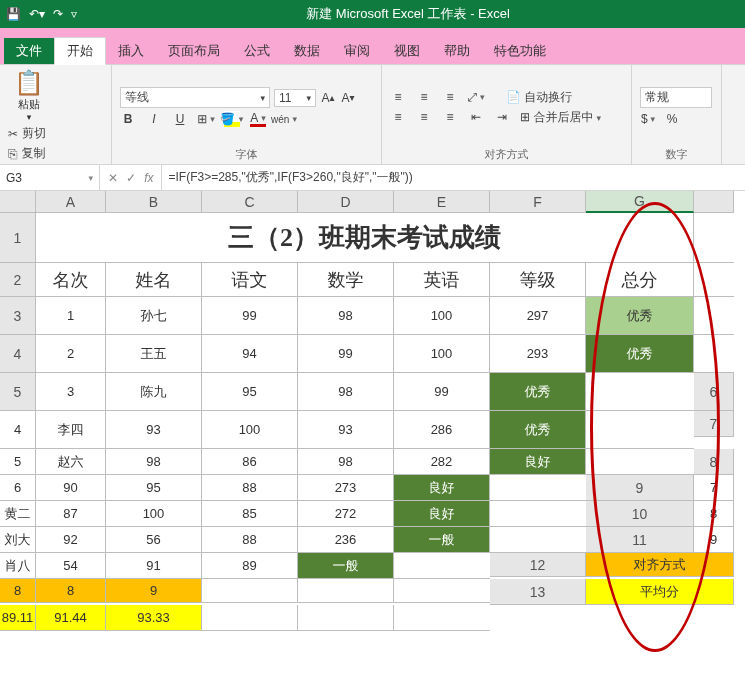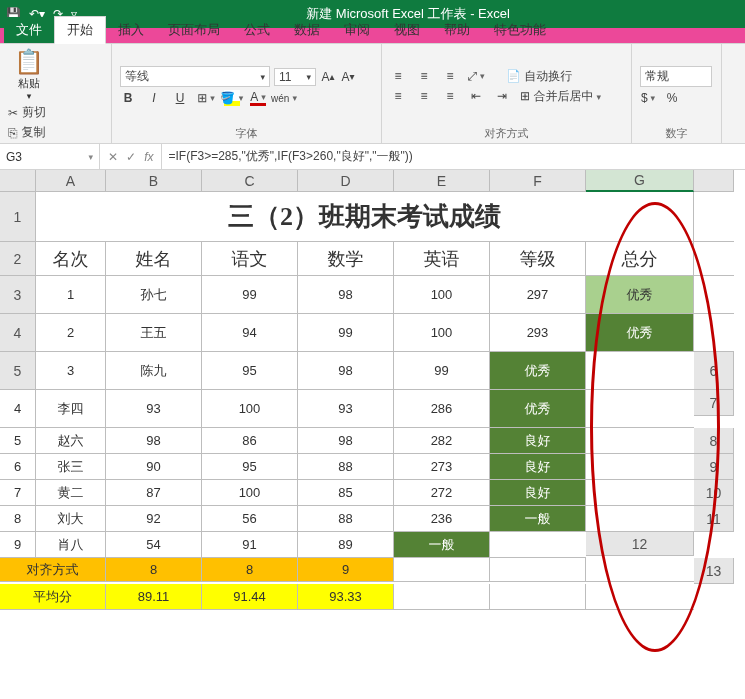--- a/index.html
+++ b/index.html
@@ -1,20 +1,20 @@
 <!DOCTYPE html>
 <html><head>
 <meta charset="utf-8">
 <style>
 *{box-sizing:border-box;margin:0;padding:0;font-family:"Microsoft YaHei",sans-serif}
 body{background:#fff;width:745px;height:699px;overflow:hidden;font-size:13px;color:#333}
 .titlebar{height:28px;background:#0f7b3f;color:#fff;display:flex;align-items:center;padding:0 6px;font-size:12px}
 .titlebar .qat{display:flex;gap:8px;align-items:center}
 .titlebar .title{flex:1;text-align:center;font-size:13px}
-.tabs{height:16px;background:#ec4899;border-bottom:1px solid #d4d4d4;display:flex;align-items:end;padding-left:4px;font-size:13px}
+.tabs{height:37px;background:#f9a8d4;border-bottom:1px solid #d4d4d4;display:flex;align-items:end;padding-left:4px;font-size:13px}
 .tab{padding:4px 12px;cursor:pointer}
 .tab.file{background:#0f7b3f;color:#fff}
 .tab.active{border:1px solid #d4d4d4;border-bottom:1px solid #fff;margin-bottom:-1px;background:#fff}
 .ribbon{height:100px;background:#f3f3f3;border-bottom:1px solid #d4d4d4;display:flex;overflow:hidden}
 .rgroup{border-right:1px solid #d4d4d4;padding:4px 8px 2px;display:flex;flex-direction:column;justify-content:space-between;position:relative}
 .rgroup .label{text-align:center;font-size:11px;color:#666;padding-top:2px}
 .rgroup .row{display:flex;align-items:center;gap:4px;font-size:12px;color:#444}
 .rgroup .content{flex:1;display:flex;flex-direction:column;justify-content:center;gap:3px}
 .clipboard{display:flex;gap:6px}
 .clipboard .paste{display:flex;flex-direction:column;align-items:center;font-size:11px;width:42px}
@@ -232,21 +232,20 @@
       <div class="cell" style="height:26px">5</div>
       <div class="cell" style="height:26px">赵六</div>
       <div class="cell" style="height:26px">98</div>
       <div class="cell" style="height:26px">86</div>
       <div class="cell" style="height:26px">98</div>
       <div class="cell" style="height:26px">282</div>
       <div class="cell darkg" style="height:26px">良好</div>
       <div class="cell" style="height:26px;border-right:none"></div>
       <div class="rowhdr" style="height:26px">8</div>
       <div class="cell" style="height:26px">6</div>
-      <div class="cell" style="height:26px">张三</div>
       <div class="cell" style="height:26px">90</div>
       <div class="cell" style="height:26px">95</div>
       <div class="cell" style="height:26px">88</div>
       <div class="cell" style="height:26px">273</div>
       <div class="cell darkg" style="height:26px">良好</div>
       <div class="cell" style="height:26px;border-right:none"></div>
       <div class="rowhdr" style="height:26px">9</div>
       <div class="cell" style="height:26px">7</div>
       <div class="cell" style="height:26px">黄二</div>
       <div class="cell" style="height:26px">87</div>

